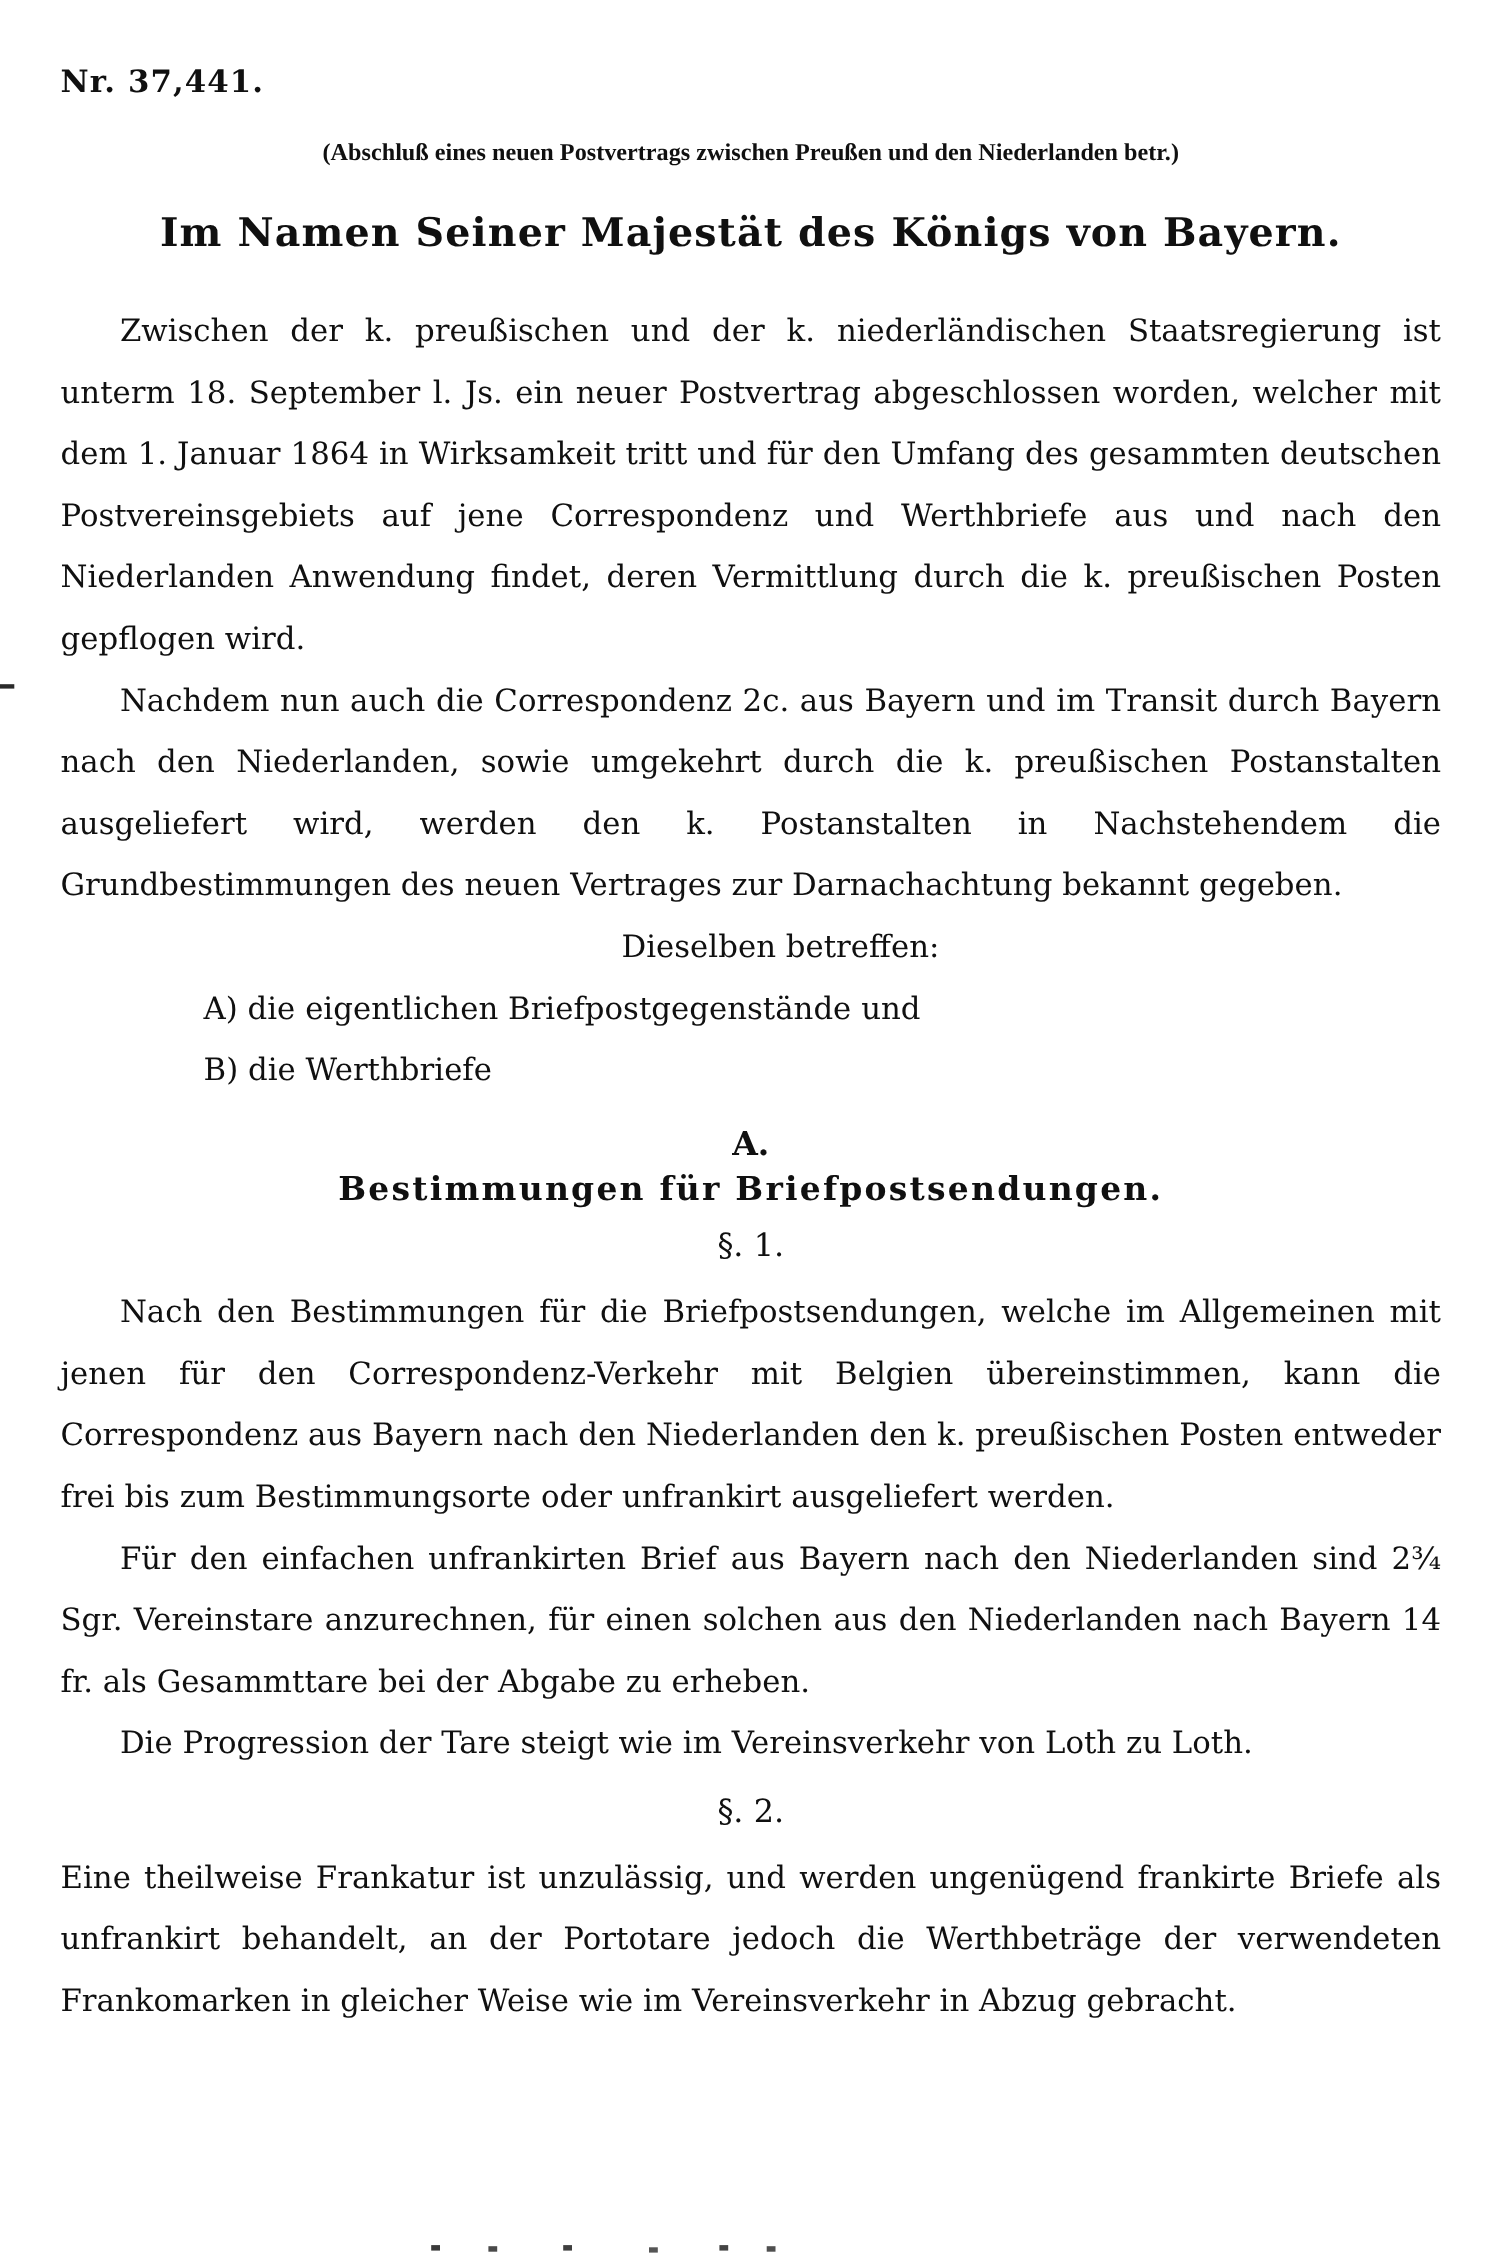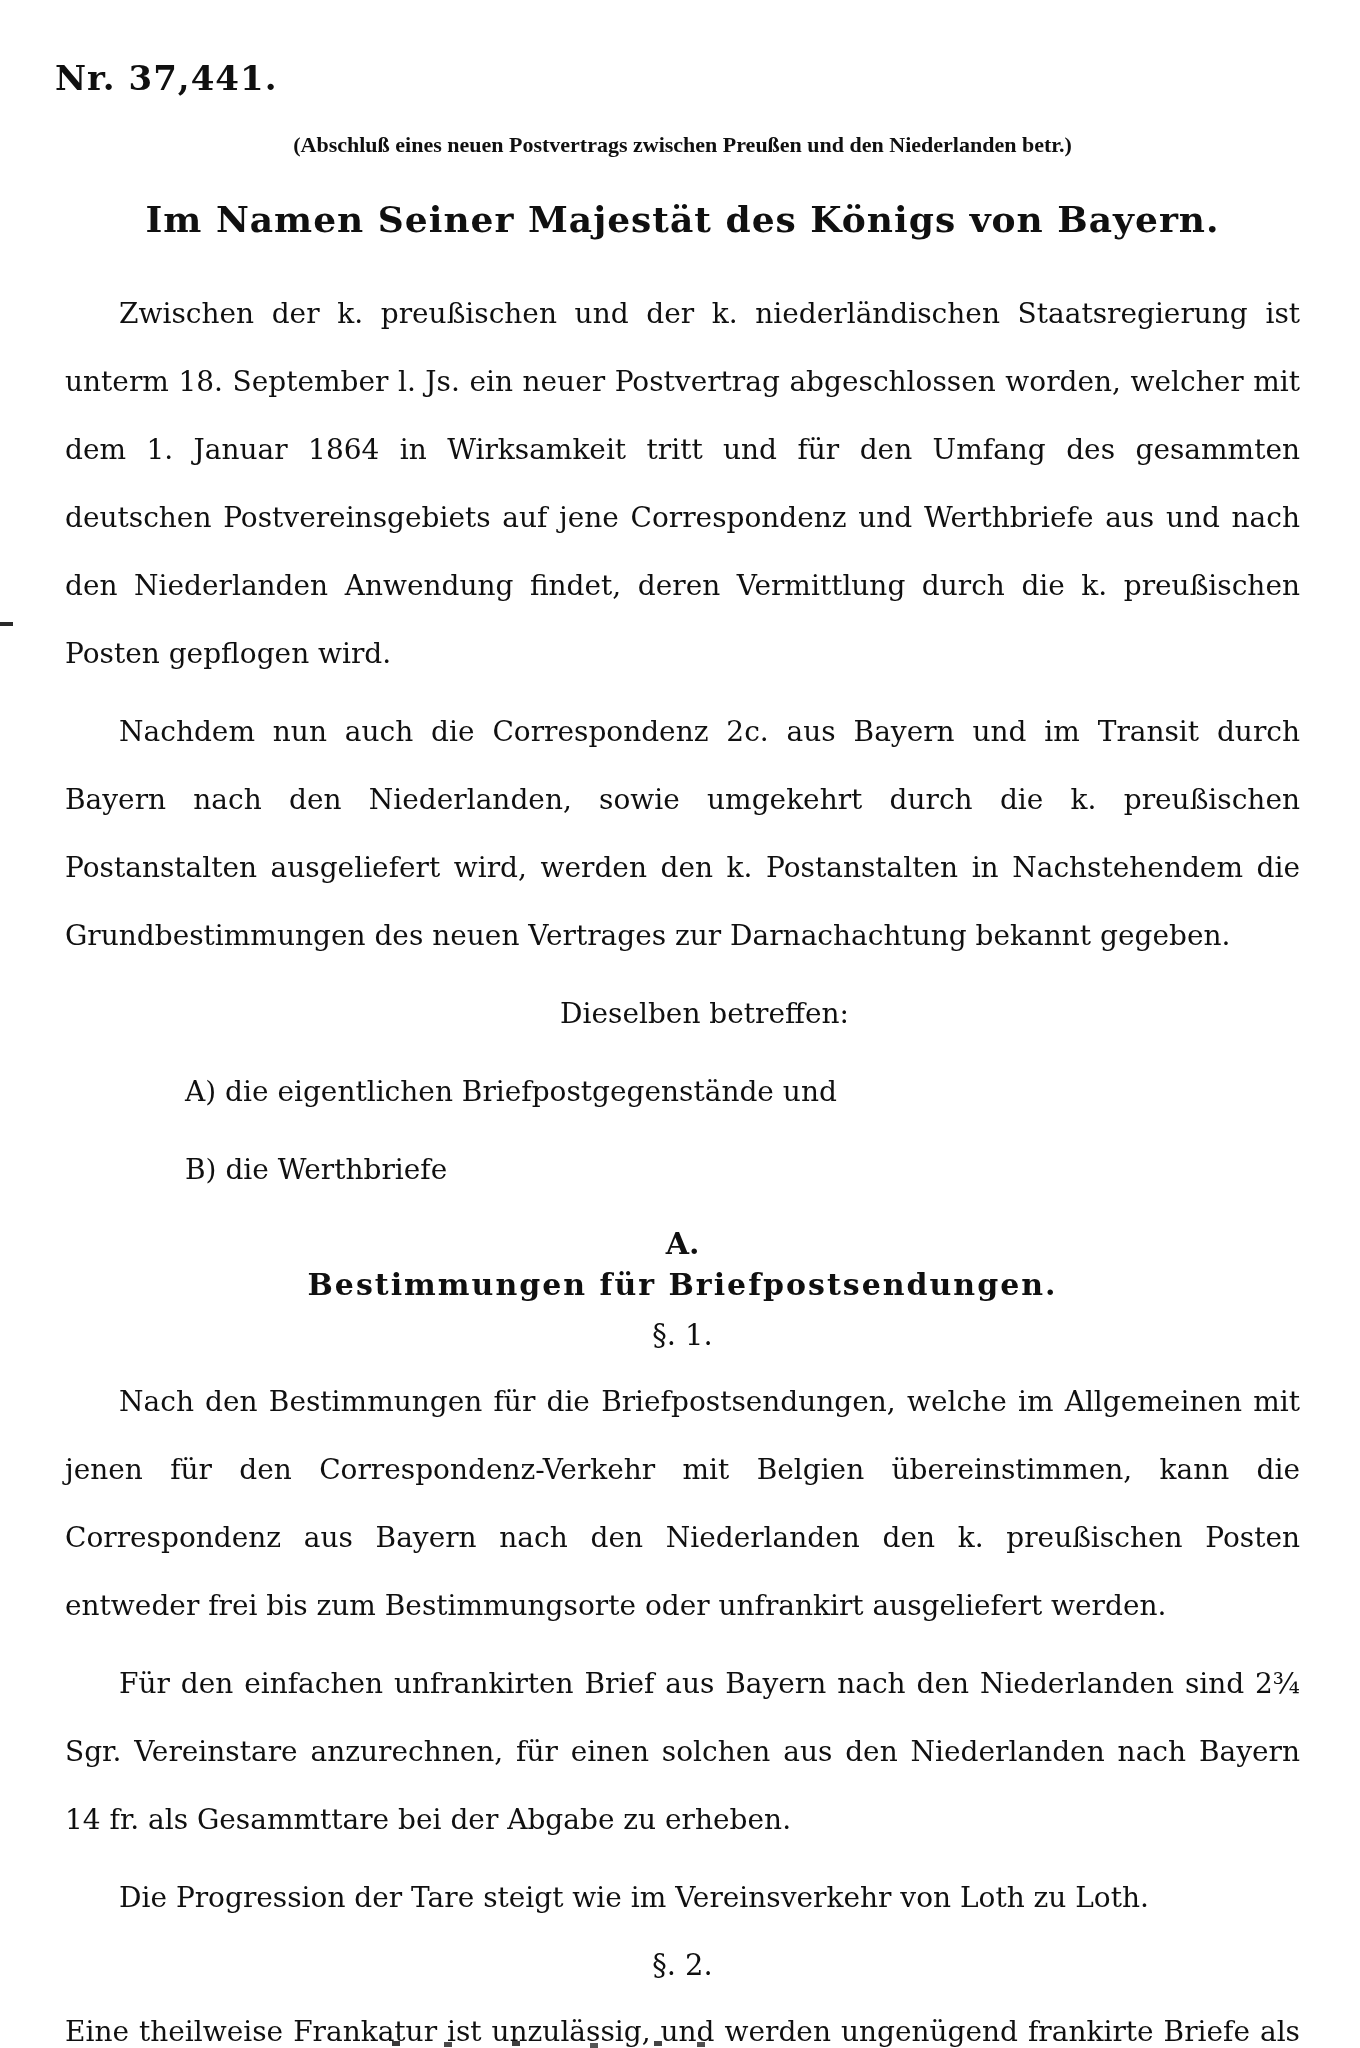--- a/index.html
+++ b/index.html
@@ -15,44 +15,44 @@
     font-family: "DejaVu Serif", serif;
     color: #101010;
   }
   .page {
     box-sizing: border-box;
     width: 1360px;
     height: 2048px;
     padding: 58px 50px 0 55px;
   }
   .doc-number {
-    font-size: 34px;
+    font-size: 28px;
     font-weight: 700;
     letter-spacing: 1px;
     margin: 0 0 34px 0;
   }
   .subject {
     text-align: center;
     font-size: 22px;
     font-weight: 700;
     margin: 0 0 40px 0;
     font-family: Liberation Serif, serif;
   }
   .invocation {
     text-align: center;
     font-size: 36px;
     font-weight: 700;
     letter-spacing: 1px;
     margin: 0 0 40px 0;
   }
   p.body {
     font-size: 28px;
-    line-height: 68px;
+    line-height: 56px;
     text-align: justify;
-    margin: 10px;
+    margin: 0;
     font-weight: 500;
   }
   p.indent { text-indent: 54px; }
   p.list-intro { margin-left: 54px; text-align: center; }
   p.list-item { margin-left: 130px; text-align: left; }
   .section-label {
     text-align: center;
     font-size: 30px;
     font-weight: 700;
     margin: 22px 0 6px 0;

